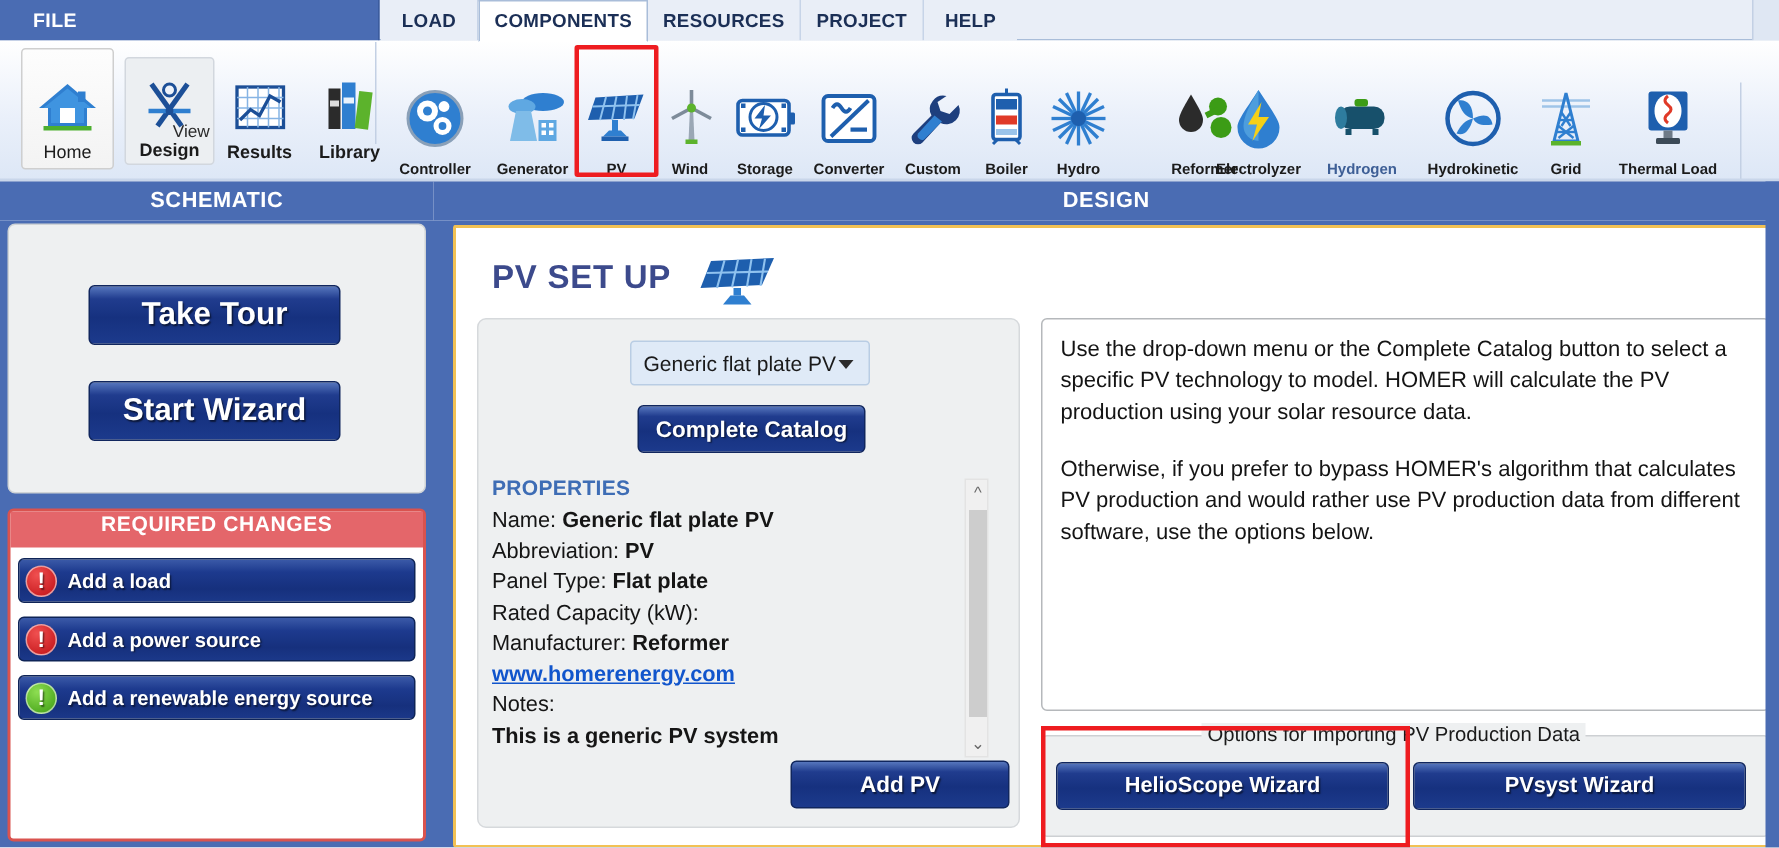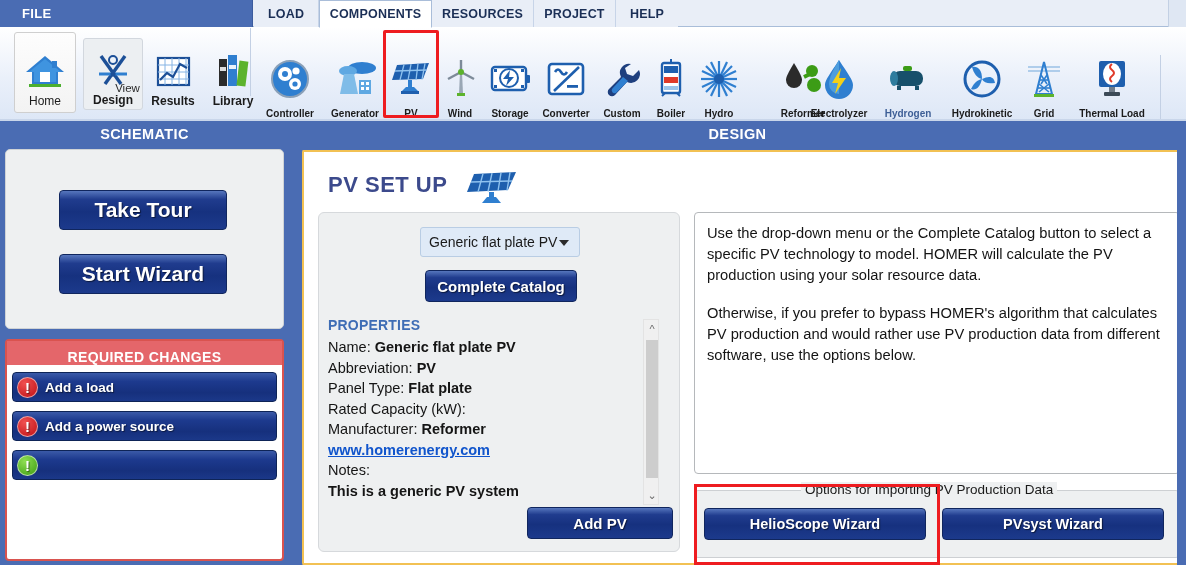--- a/index.html
+++ b/index.html
@@ -125,21 +125,21 @@
   .take-tour { position: absolute; left: 59px; top: 190px; width: 168px; height: 40px; font-size: 21px; }
   .start-wizard { position: absolute; left: 59px; top: 254px; width: 168px; height: 40px; font-size: 21px; }
 
   .req-panel {
     position: absolute; left: 5px; top: 339px; width: 279px; height: 222px;
     background: #ffffff; border: 2px solid #d9534f; border-radius: 4px;
   }
   .req-hdr {
     position: absolute; left: 0; top: 0; width: 275px; height: 24px;
     background: #e4666a;
-    display: flex; align-items: flex-end; justify-content: center;
+    display: flex; align-items: flex-start; justify-content: center;
     color: #ffffff; font-weight: bold; font-size: 14px; letter-spacing: .4px;
   }
   .req-item {
     position: absolute; left: 5px; width: 265px; height: 30px;
     background: linear-gradient(#3b5aa8 0%, #1d3a8e 30%, #16307d 70%, #1b3889 100%);
     border: 1px solid #0e2457; border-radius: 4px;
     display: flex; align-items: center; padding-left: 4px;
     color: #ffffff; font-size: 13.5px; font-weight: bold;
     text-shadow: 1px 1px 1px rgba(0,0,0,.5);
   }
@@ -572,20 +572,21 @@
     <div class="req-item" style="top:31px">
       <span class="badge red">!</span>
       <span>Add a load</span>
     </div>
     <div class="req-item" style="top:70px">
       <span class="badge red">!</span>
       <span>Add a power source</span>
     </div>
     <div class="req-item" style="top:109px">
       <span class="badge green">!</span>
+      <span>Add a renewable energy source</span>
     </div>
   </div>
 
   <div class="design-panel">
     <div class="pv-title">PV SET UP</div>
     <span class="pv-title-icon">
       <svg width="56" height="34" viewBox="0 0 56 34">
         <polygon points="10,4 52,2 44,20 3,22" fill="#1e5fae"></polygon>
         <g stroke="#8fc2ef" stroke-width="1.4">
           <line x1="19" y1="3.6" x2="14" y2="22"></line>

